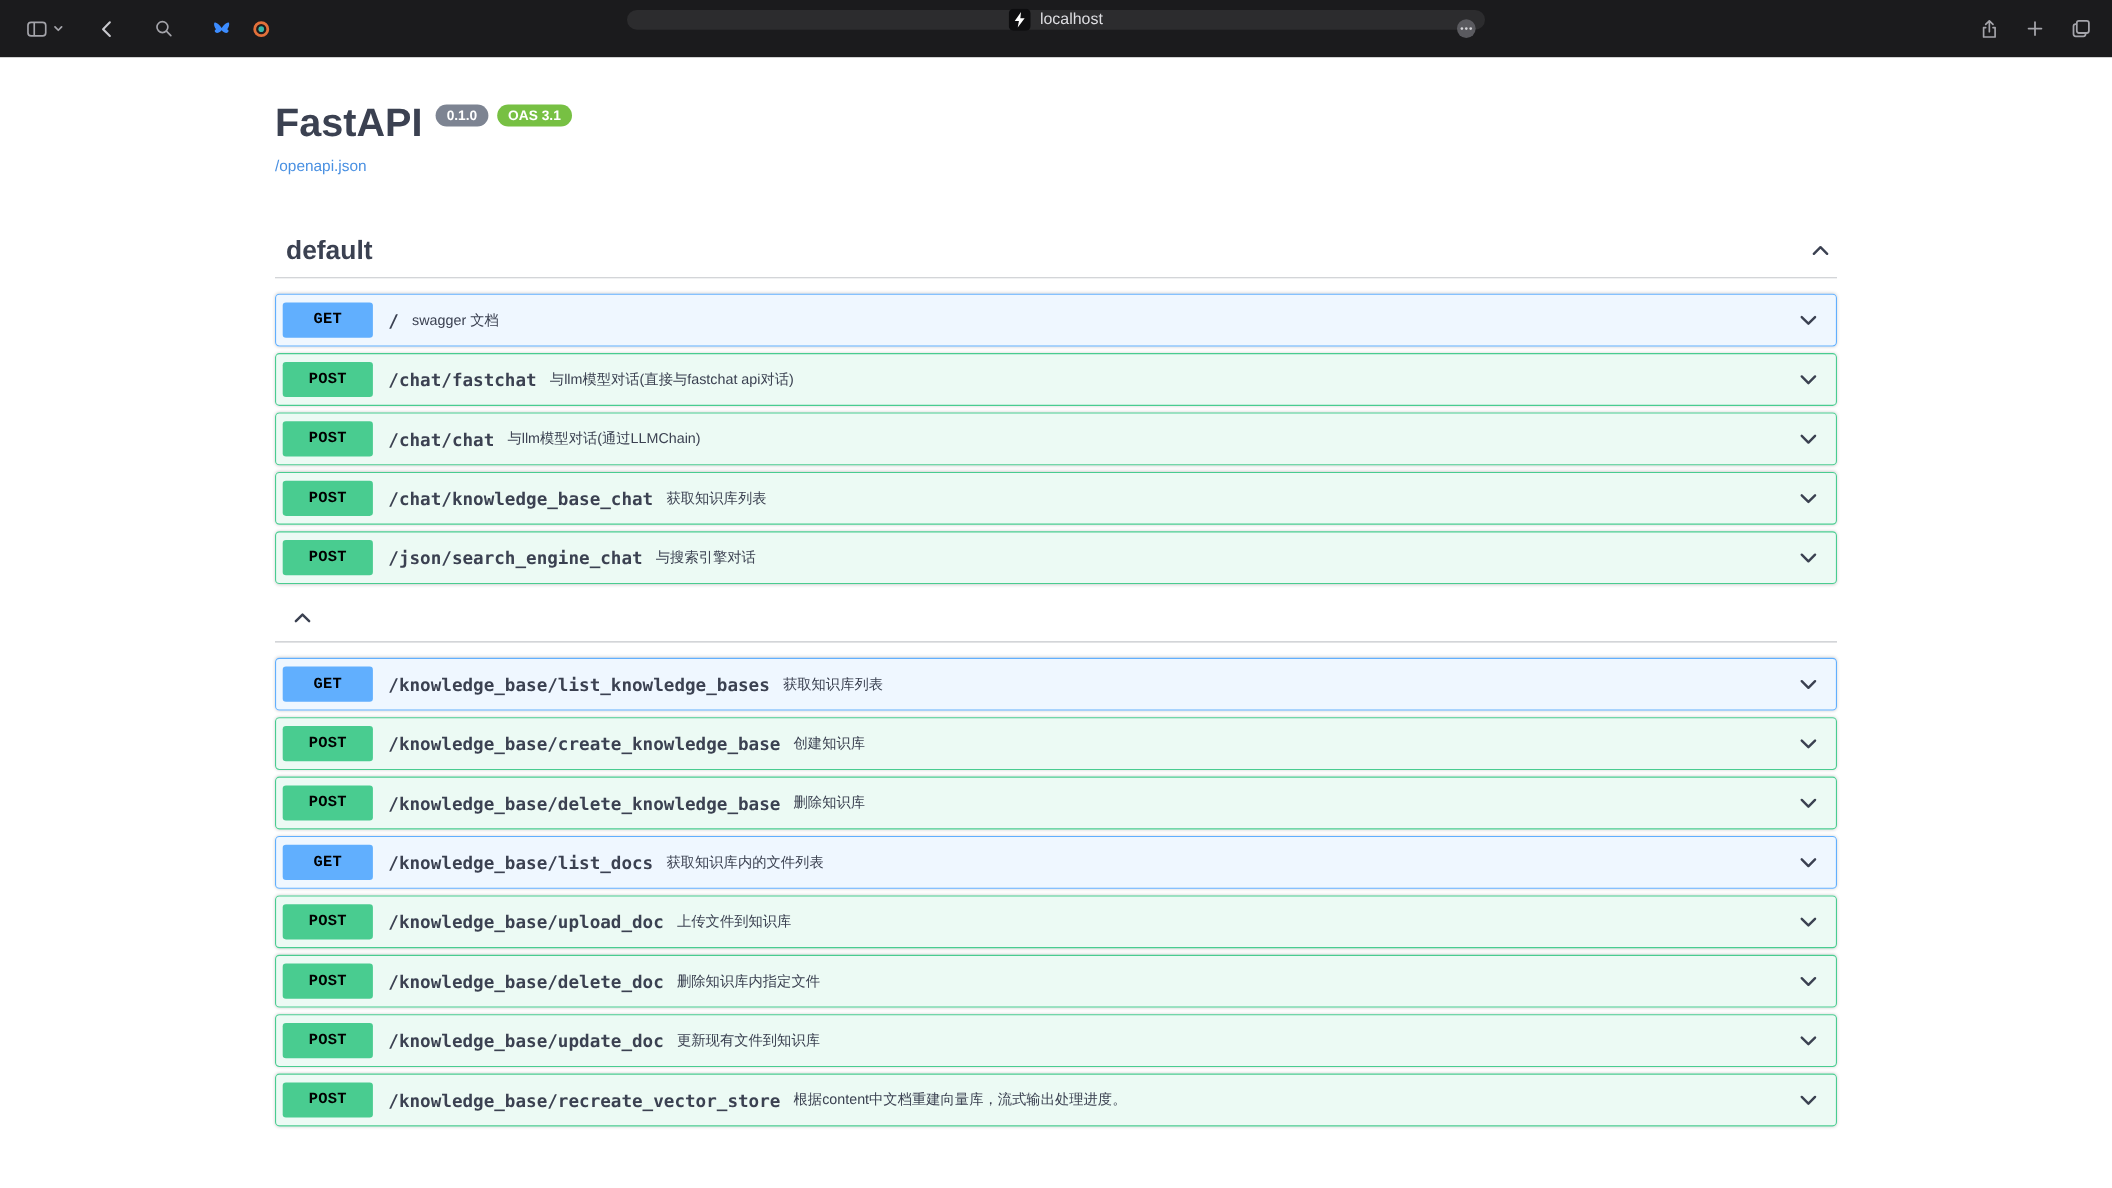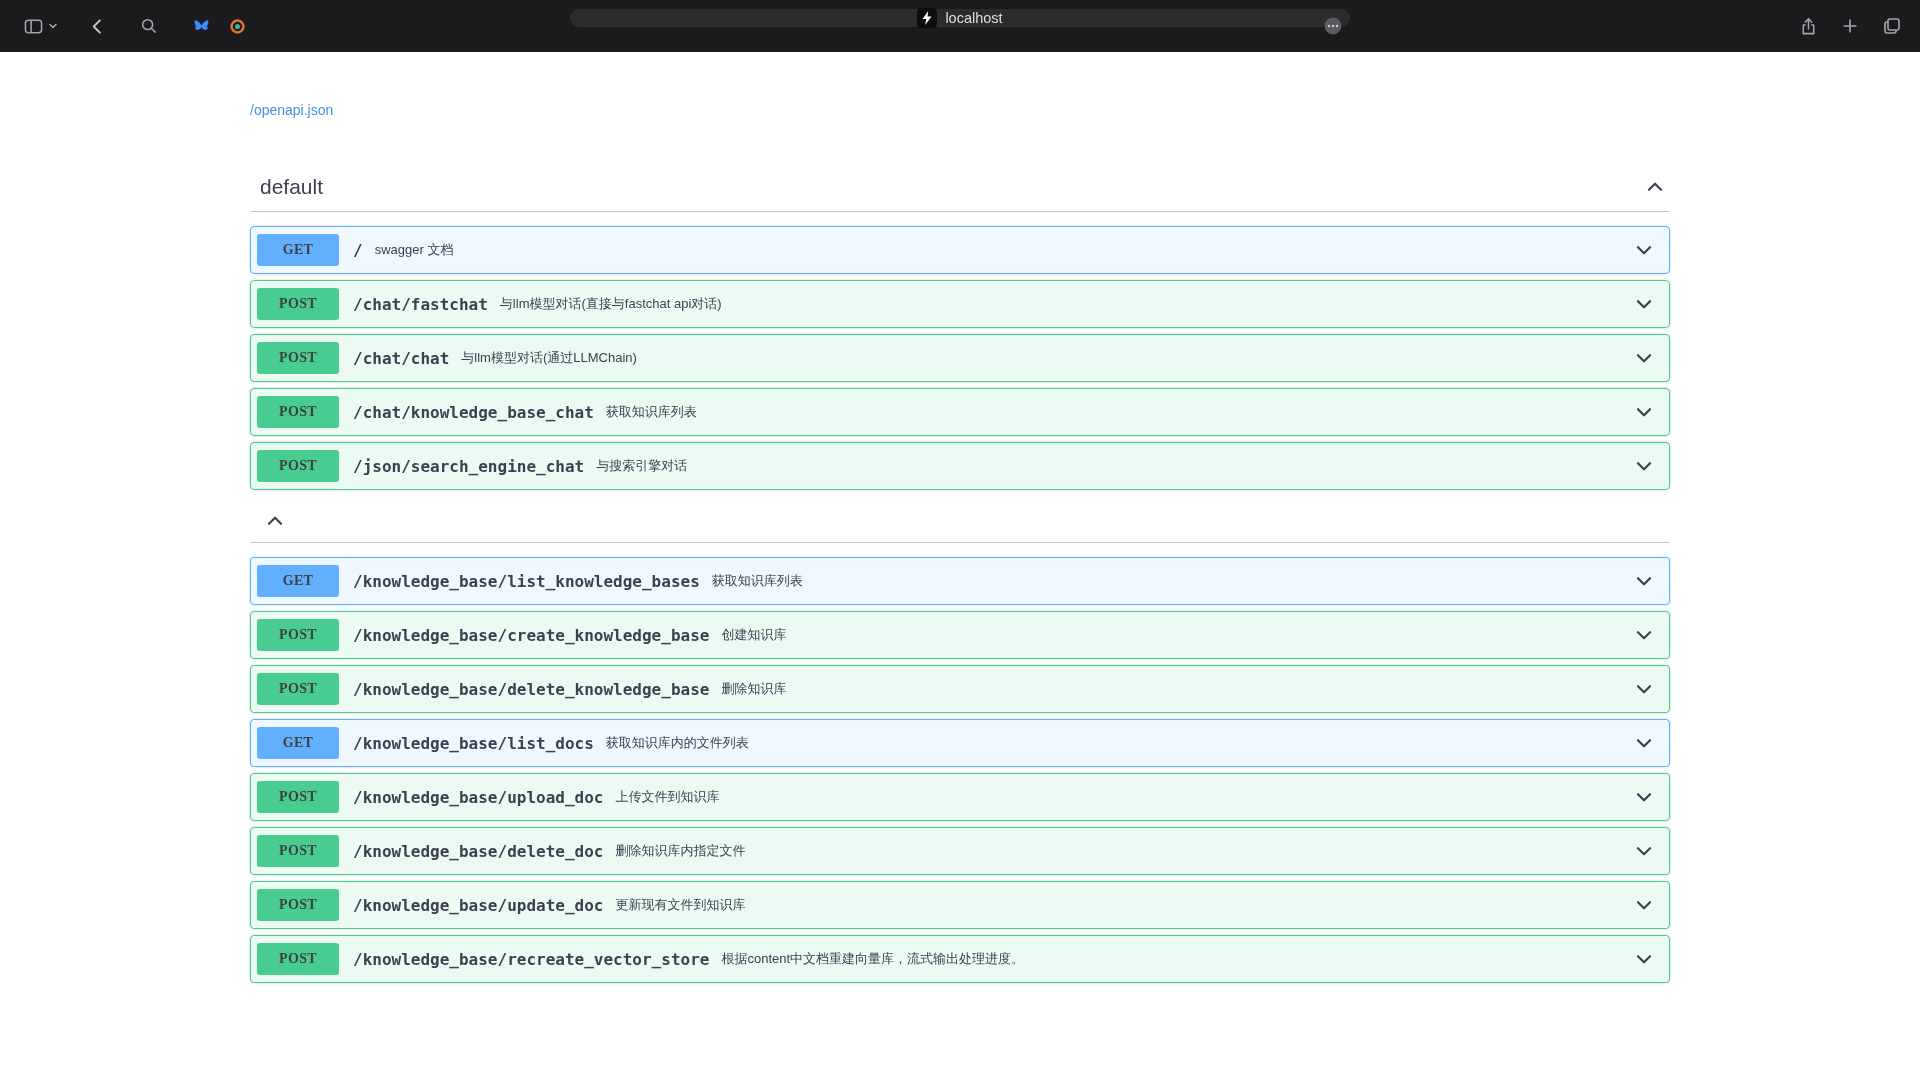--- a/index.html
+++ b/index.html
@@ -75,38 +75,38 @@
 
   #sections { margin-top: 40px; }
   .opblock-tag-section { margin-top: 0; }
   .tag-header {
     display: flex; align-items: center; justify-content: space-between;
     padding: 14px 0 10px 10px;
     border-bottom: 1px solid rgba(59,65,81,.3);
     margin-bottom: 14px;
     cursor: pointer;
   }
-  .tag-title { font-size: 21px; font-weight: 400; color: var(--heading-text, #3b4151); line-height: 28px; }
+  .tag-title { font-size: 24px; font-weight: 700; color: var(--heading-text, #3b4151); line-height: 28px; }
   .collapse-btn { background: none; border: none; cursor: pointer; padding: 0 4px; display: flex; }
 
   .opblock {
     display: flex; align-items: center;
     height: 48px; margin: 0 0 6px;
     padding: 0 14px 0 6px; gap: 14px;
     border: 1px solid; border-radius: 4px;
     box-shadow: 0 0 3px rgba(0,0,0,.19);
     cursor: pointer;
   }
   .opblock.get  { border-color: var(--get, #61affe);  background: var(--get-bg,  rgba(97,175,254,.1)); }
   .opblock.post { border-color: var(--post, #49cc90); background: var(--post-bg, rgba(73,204,144,.1)); }
   .method {
     min-width: 82px; padding: 8px 0; text-align: center;
     border: none; border-radius: 3px;
-    font-family: Liberation Serif, serif;
-    font-size: 14px; font-weight: 700; color: #404040; letter-spacing: .3px;
+    font-family: Liberation Mono, monospace;
+    font-size: 14px; font-weight: 700; color: #000000; letter-spacing: .3px;
   }
   .opblock.get  .method { background: var(--get, #61affe); }
   .opblock.post .method { background: var(--post, #49cc90); }
   .path {
     font-family: "DejaVu Sans Mono", "Liberation Mono", monospace;
     font-size: 16px; font-weight: 700; color: var(--heading-text, #3b4151);
   }
   .summary { font-size: 13px; color: var(--heading-text, #3b4151); margin-left: -2px; }
   .expand-icon { margin-left: auto; display: flex; }
 </style>
@@ -189,20 +189,27 @@
         <rect x="6" y="3" width="11" height="11" rx="2"></rect>
         <path d="M14 14 V15 a2 2 0 0 1 -2 2 H5 a2 2 0 0 1 -2 -2 V8 a2 2 0 0 1 2 -2 H6"></path>
       </svg>
     </button>
   </div>
 </div>
 
 <main>
   <div class="wrapper">
     <section class="info">
+      <h1 class="api-title">
+        <span>FastAPI</span>
+        <span class="badges">
+          <span class="badge version">0.1.0</span>
+          <span class="badge oas">OAS 3.1</span>
+        </span>
+      </h1>
       <a class="spec-link">/openapi.json</a>
     </section>
 
     <div id="sections">
   <section class="opblock-tag-section">
     <div class="tag-header">
       <h3 class="tag-title">default</h3>
       <button class="collapse-btn">
         <svg width="22" height="22" viewBox="0 0 20 20">
           <path d="M4.5 12.5 L10 7 L15.5 12.5" fill="none" stroke="#3b4151" stroke-width="2" stroke-linecap="round" stroke-linejoin="round"></path>

